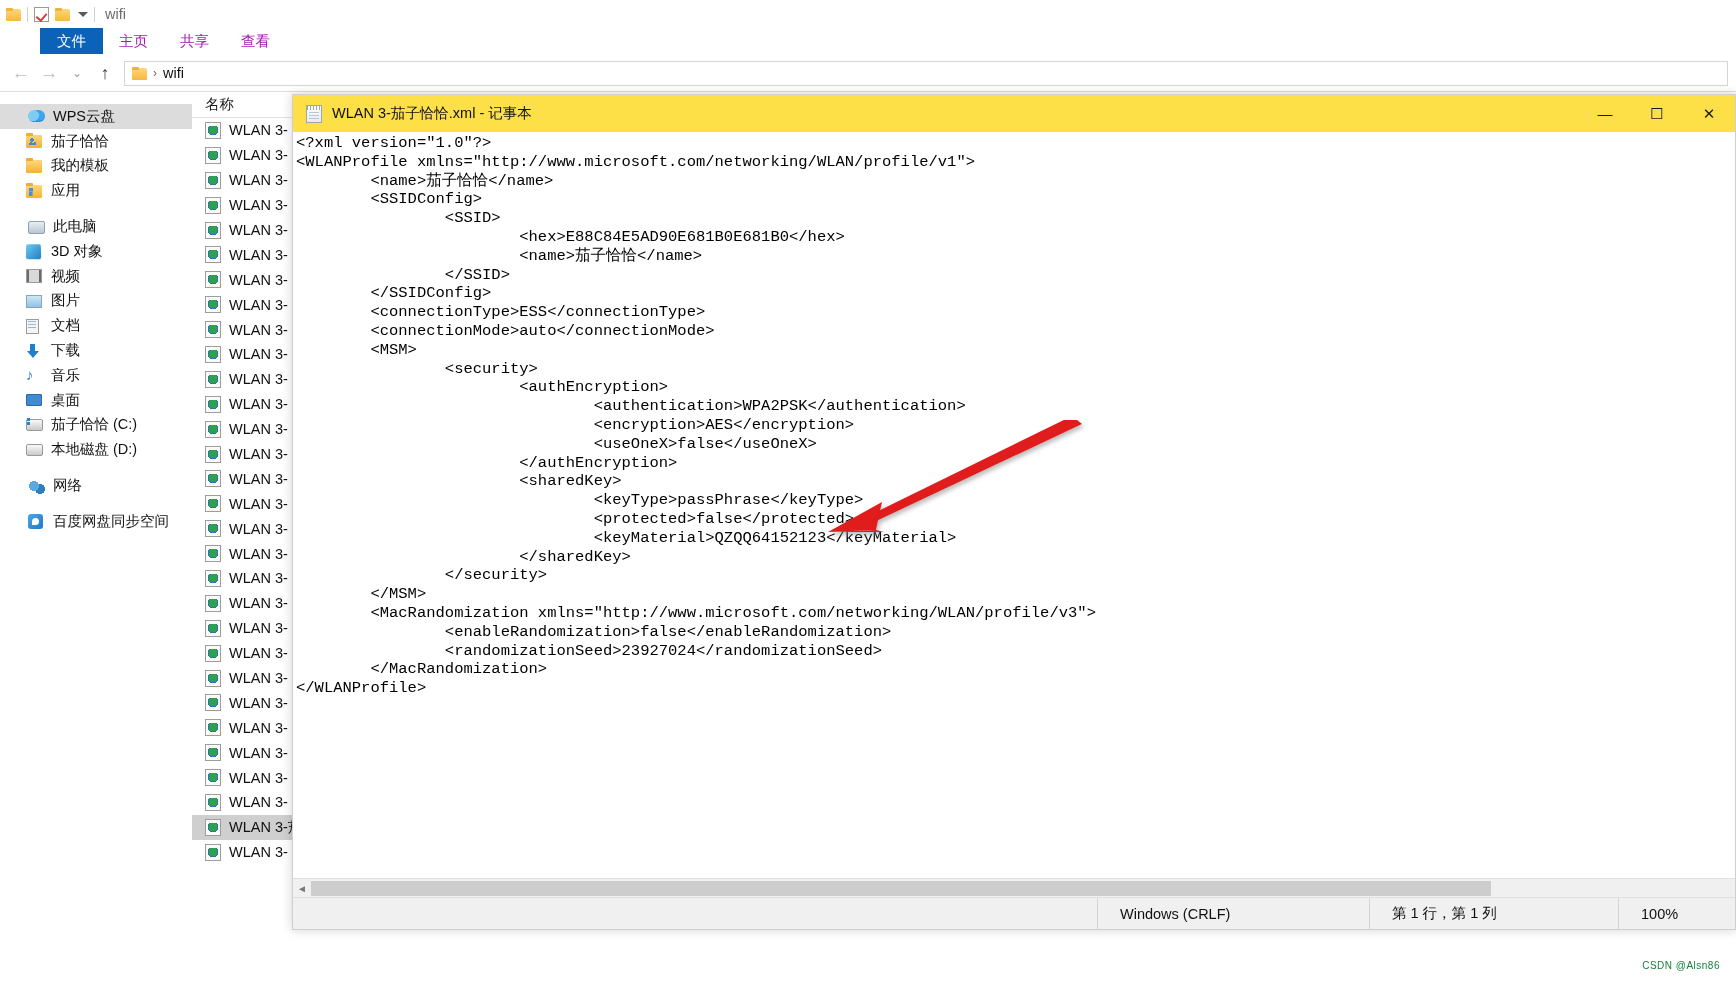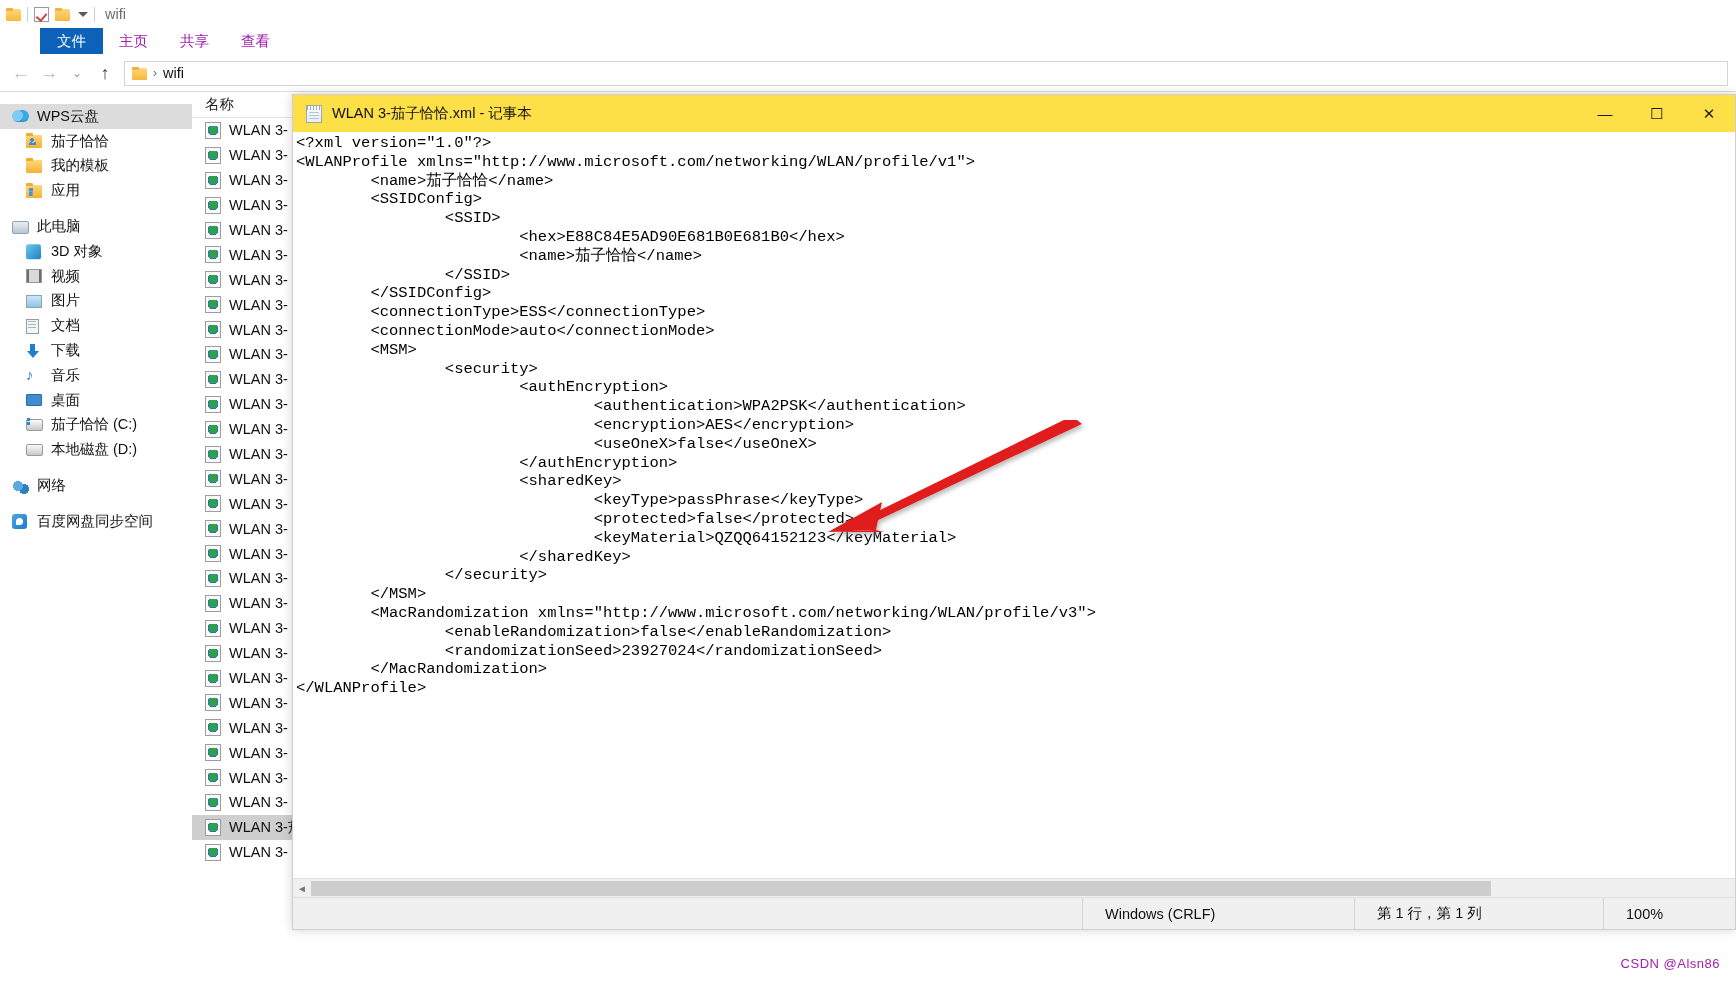--- a/index.html
+++ b/index.html
@@ -74,21 +74,21 @@
 
   
   .body-split { position:absolute; left:0; right:0; top:92px; bottom:0; display:flex; }
 
   
   .navpane {
     width:192px; background:#fff; padding-top:12px; font-size:14.5px; color:#111;
     position:relative; border-right:0px solid #e4e4e4;
   }
   .nav-item { height:24.8px; display:flex; align-items:center; gap:8px; padding-left:26px; white-space:nowrap;}
-  .nav-item.root { padding-left:12px; }
+  .nav-item.root { padding-left:28px; }
   .nav-item.sel { background:#dcdcdc; }
   .nav-gap { height:11px; }
   .nav-ico { width:17px;height:16px; flex:none; position:relative; }
 
   
   .ic-cloud{background:radial-gradient(circle at 30% 45%, #7ecbf5 0 42%, transparent 43%),
             radial-gradient(circle at 62% 38%, #3ba7ea 0 46%, transparent 47%),
             linear-gradient(#4cb2ec,#2b8fd6);
             border-radius:9px 9px 8px 8px; width:17px;height:12px;margin-top:2px;}
   .ic-folder{width:16px;height:13px;margin-top:2px;background:linear-gradient(#ffd77a,#f3b236);border-radius:1px;position:relative;}
@@ -206,21 +206,21 @@
   }
   .np-status .cell{ display:flex; align-items:center; height:100%; padding-left:22px; }
   .np-status .b{ border-left:1px solid #d4d4d4; }
   .st-spacer{ flex:1; }
 
   
   #arrow{ position:absolute; left:810px; top:420px; width:290px; height:120px; pointer-events:none; }
 
   
   #wm{
-    position:absolute; right:16px; bottom:10px; font-size:13px; color:#a21caf;
+    position:absolute; right:16px; bottom:10px; font-size:10px; color:#15803d;
     letter-spacing:.5px;
   }
 </style>
 </head>
 <body>
 
 <div id="explorer">
 
   <div class="qat">
     <span class="folder-ico"></span>
@@ -536,21 +536,21 @@
 
   <div class="np-hscroll">
     <div class="arrow">◄</div>
     <div class="np-hthumb"></div>
   </div>
 
   <div class="np-status">
     <div class="st-spacer"></div>
     <div class="cell b" style="width:228px">Windows (CRLF)</div>
     <div class="cell b" style="width:205px">第 1 行，第 1 列</div>
-    <div class="cell b" style="width:132px">100%</div>
+    <div class="cell b" style="width:117px">100%</div>
   </div>
 </div>
 
 <svg id="arrow" viewBox="0 0 290 120">
   <defs>
     <filter id="sh" x="-20%" y="-20%" width="150%" height="150%">
       <feDropShadow dx="2" dy="3" stdDeviation="2" flood-color="#888" flood-opacity=".55"></feDropShadow>
     </filter>
   </defs>
   <g filter="url(#sh)">

